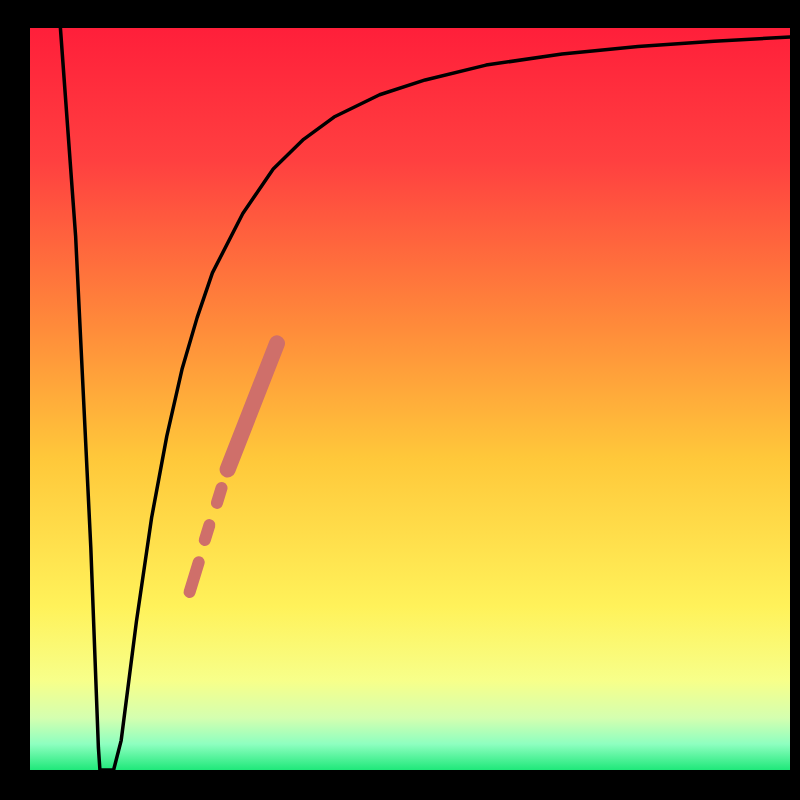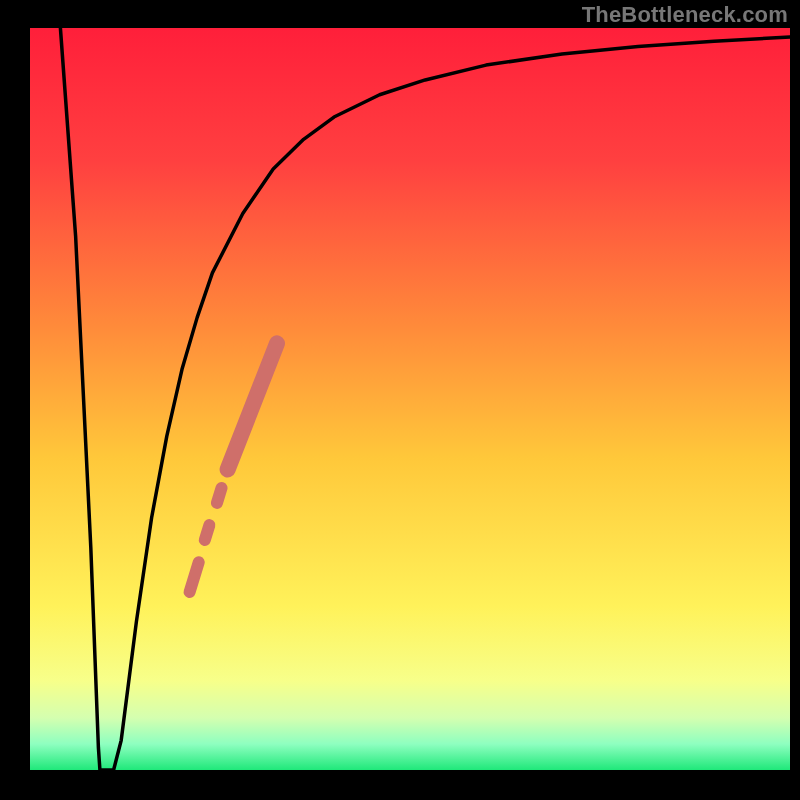--- a/index.html
+++ b/index.html
@@ -59,14 +59,13 @@
     <path id="curve-path" fill="none" stroke-width="3.5" stroke-linejoin="round" stroke-linecap="round" d="M 60.400000000000006 28 L 75.6 235.76 L 90.80000000000001 547.4 L 98.39999999999999 747.74 L 99.92 770 L 113.6 770 Q 117.4 755.1600000000001 121.2 740.32 Q 128.8 680.96 136.4 621.6 Q 144 569.6600000000001 151.60000000000002 517.72 Q 159.2 476.90999999999997 166.79999999999998 436.09999999999997 Q 174.39999999999998 402.71 182 369.32 Q 189.6 343.35 197.2 317.38 Q 204.8 295.12 212.4 272.85999999999996 Q 227.60000000000002 243.17999999999998 242.8 213.5 Q 258 191.23999999999995 273.20000000000005 168.9799999999999 Q 288.4 154.14 303.59999999999997 139.30000000000007 Q 318.79999999999995 128.17000000000002 334 117.03999999999996 Q 356.8 105.90999999999997 379.6 94.77999999999997 Q 402.4 87.35999999999996 425.2 79.93999999999994 Q 455.6 72.51999999999998 486 65.10000000000002 Q 524 59.535000000000025 562 53.97000000000003 Q 600 50.26000000000005 638 46.55000000000007 Q 676 43.95300000000003 714 41.355999999999995 Q 752 39.129999999999995 790 36.903999999999996" stroke="#000000"></path>
     <g id="markers">
           <line x1="189.6" y1="591.9200000000001" x2="198.72" y2="562.24" stroke="#cf6f6a" stroke-width="12" stroke-linecap="round"></line>
           <line x1="204.8" y1="539.98" x2="209.36" y2="525.14" stroke="#cf6f6a" stroke-width="12" stroke-linecap="round"></line>
           <line x1="216.96" y1="502.88" x2="221.52" y2="488.04" stroke="#cf6f6a" stroke-width="12" stroke-linecap="round"></line>
           <line x1="227.6" y1="469.48999999999995" x2="277" y2="343.35" stroke="#cf6f6a" stroke-width="16" stroke-linecap="round"></line>
         </g>
   </g>
 </svg>
 
-<div class="watermark">TheBottleneck.com</div>
 </div>
 
 </body></html>

